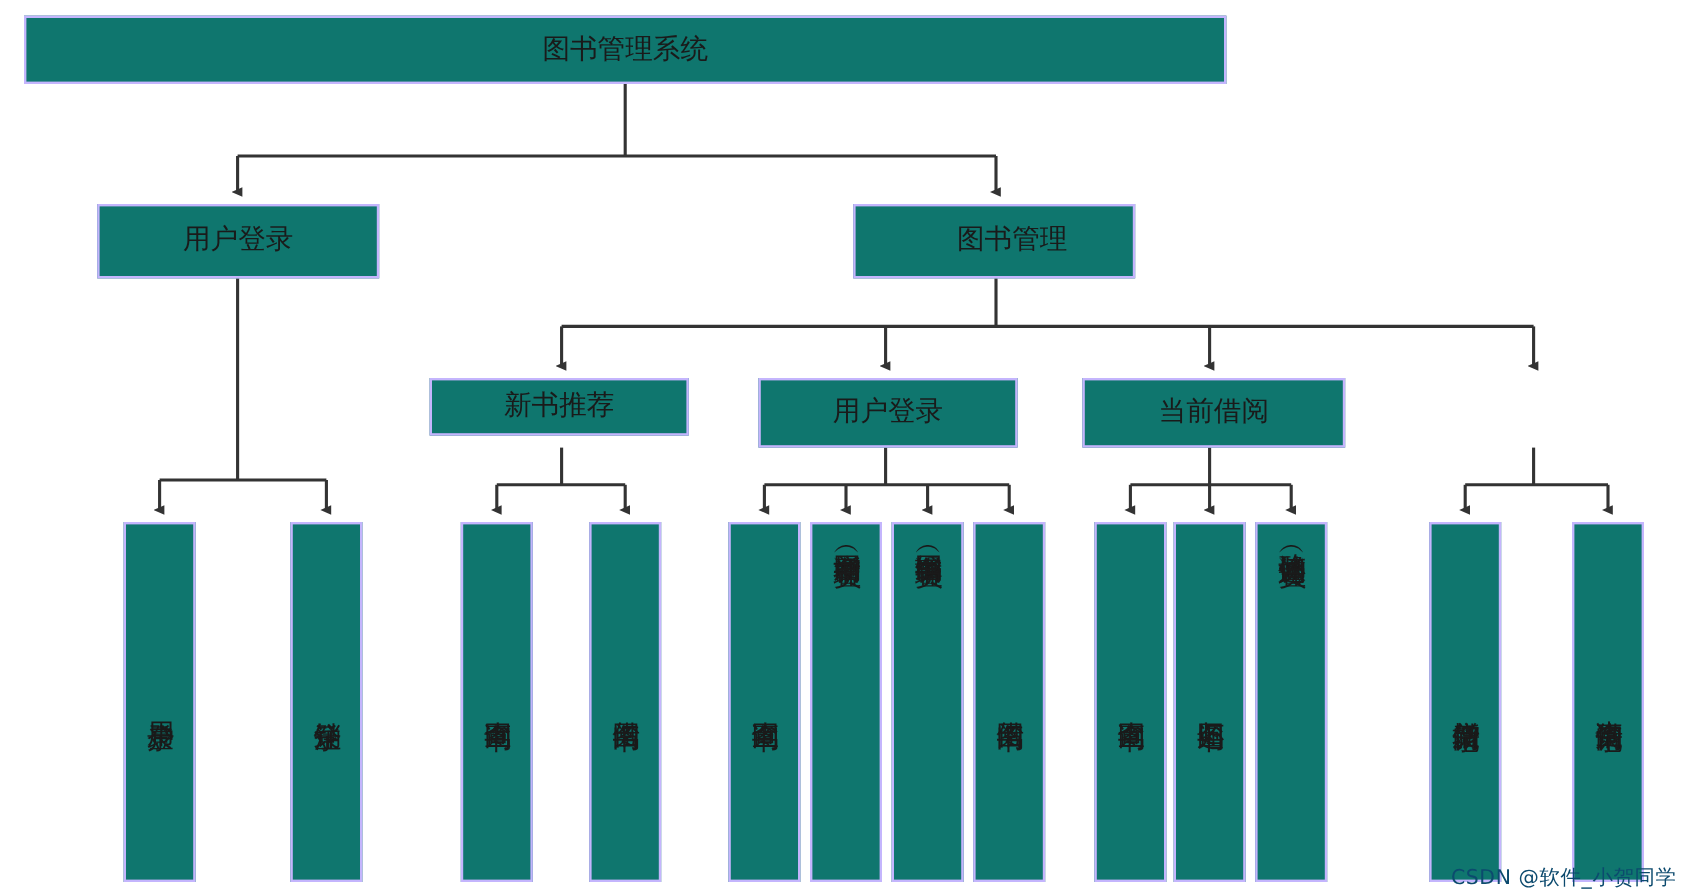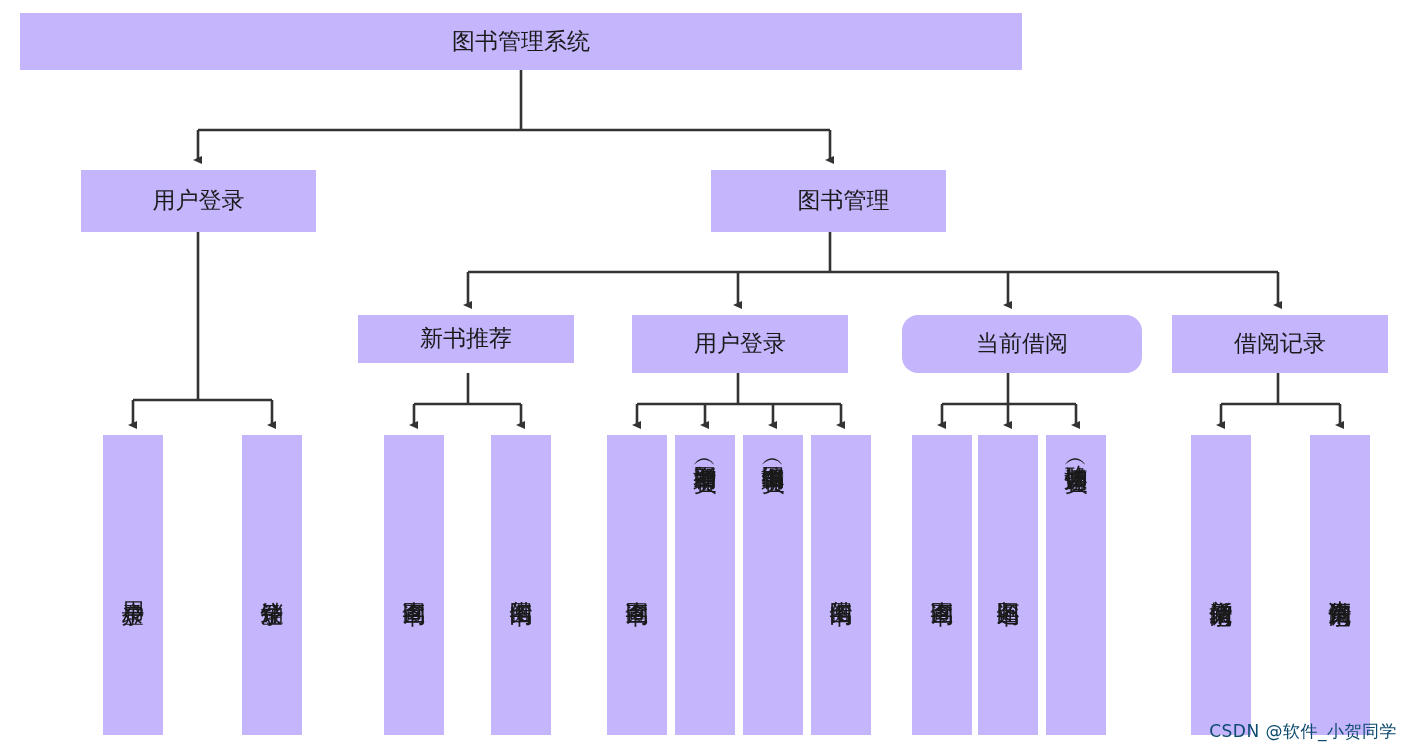--- a/index.html
+++ b/index.html
@@ -22,22 +22,22 @@
     position: absolute;
     left: 0;
     top: 0;
     width: 1405px;
     height: 747px;
     pointer-events: none;
   }
   .node {
     position: absolute;
     box-sizing: border-box;
-    background: #c4b5fd;
-    border: 6px solid #c4b5fd;
+    background: #0f766e;
+    border: 2px solid #c4b5fd;
     display: flex;
     align-items: center;
     justify-content: center;
     z-index: 2;
   }
   .node-label {
     color: #1a1a1a;
     text-align: center;
     line-height: 1.12;
     white-space: nowrap;
@@ -145,27 +145,24 @@
   </div>
 
   <div class="node horizontal" style="left:358px; top:315px; width:216px; height:48px;">
     <span class="node-label">新书推荐</span>
   </div>
 
   <div class="node horizontal" style="left:632px; top:315px; width:216px; height:58px;">
     <span class="node-label">用户登录</span>
   </div>
 
-  <div class="node horizontal" style="left:902px; top:315px; width:240px; height:58px;border-radius:16px;">
+  <div class="node horizontal" style="left:902px; top:315px; width:219px; height:58px;">
     <span class="node-label">当前借阅</span>
   </div>
 
-  <div class="node horizontal" style="left:1172px; top:315px; width:216px; height:58px;">
-    <span class="node-label">借阅记录</span>
-  </div>
 
   <div class="node vertical centered" style="left:103px; top:435px; width:60px; height:300px;">
     <span class="node-label">用户登录</span>
   </div>
 
   <div class="node vertical centered" style="left:242px; top:435px; width:60px; height:300px;">
     <span class="node-label">注销登录</span>
   </div>
 
   <div class="node vertical centered" style="left:384px; top:435px; width:60px; height:300px;">

